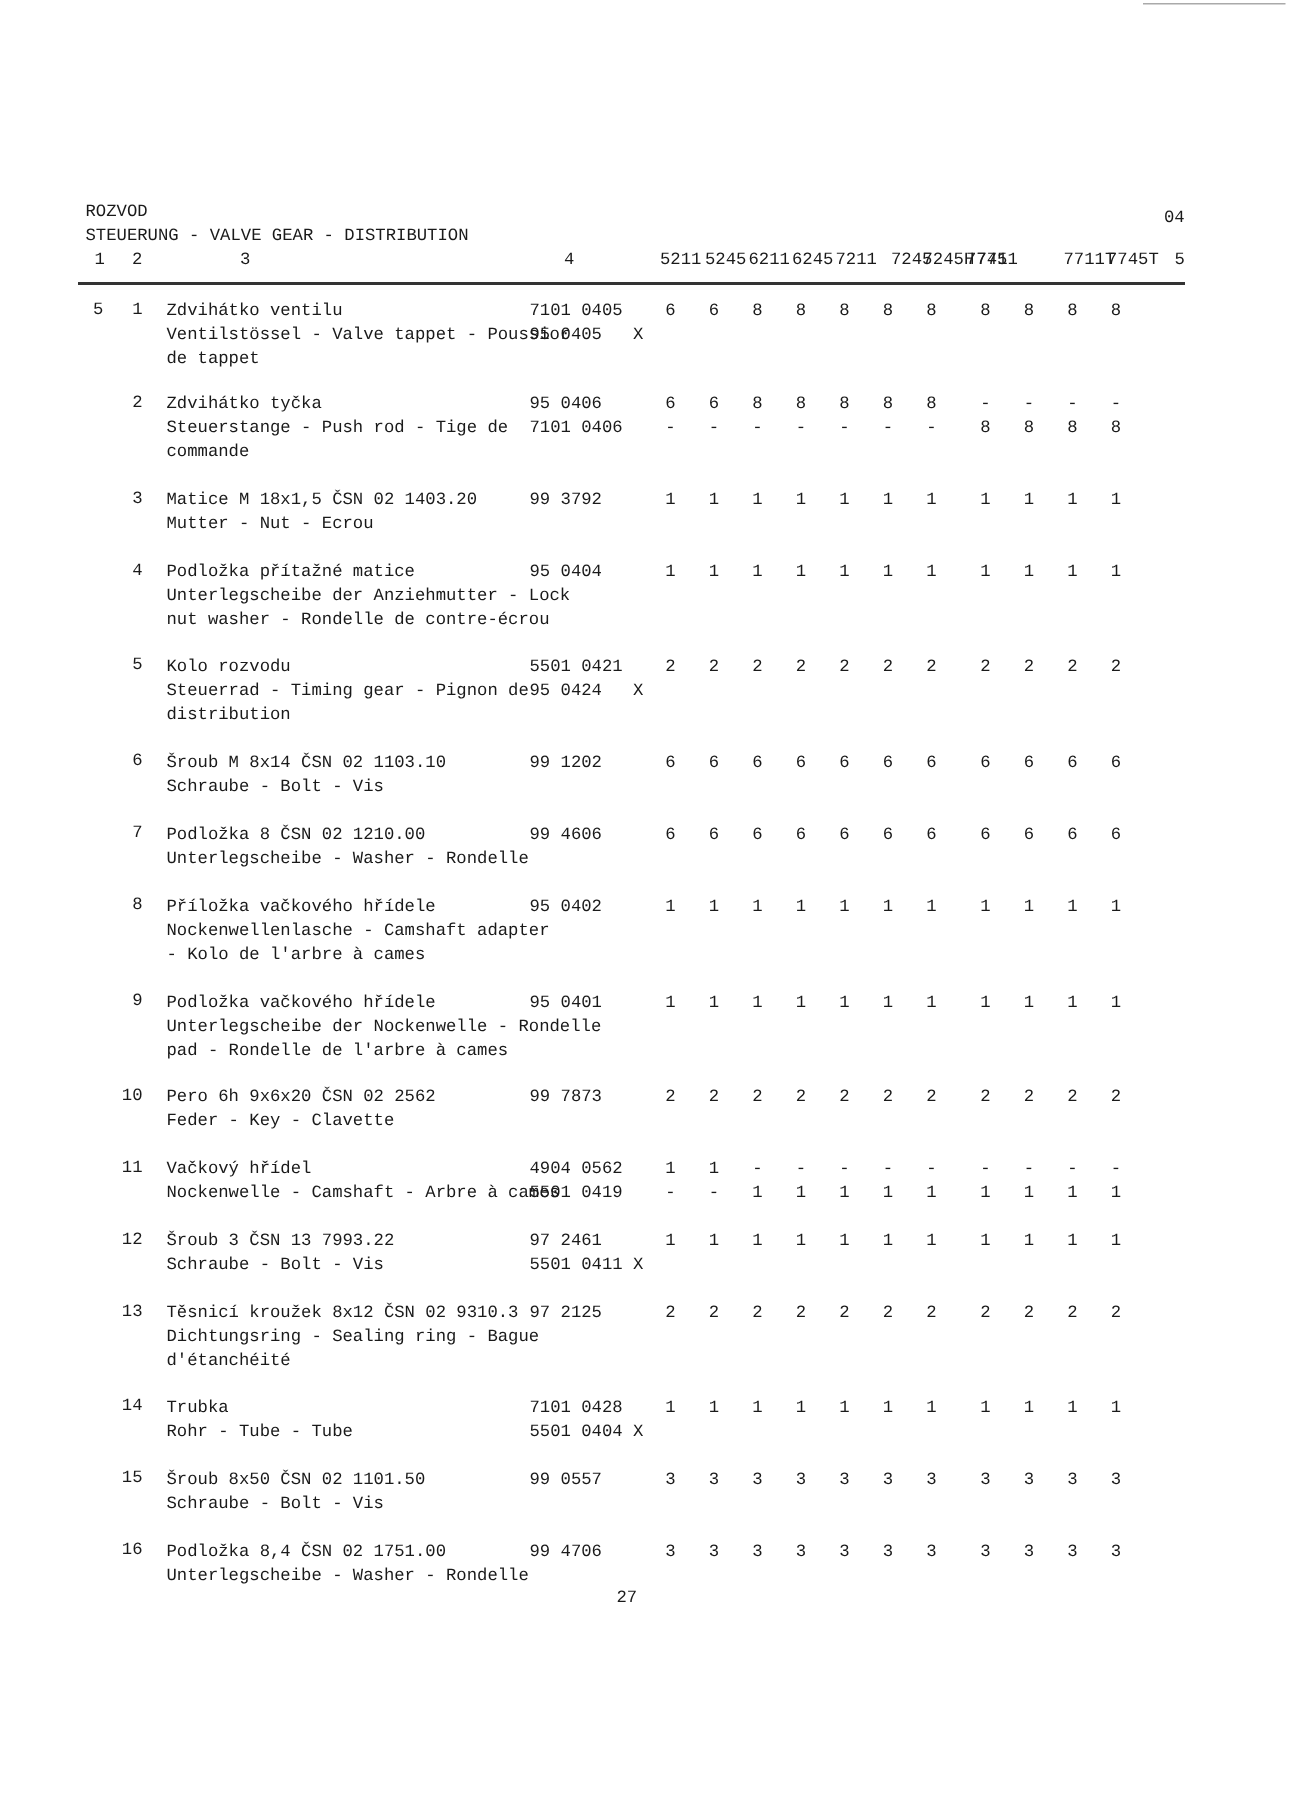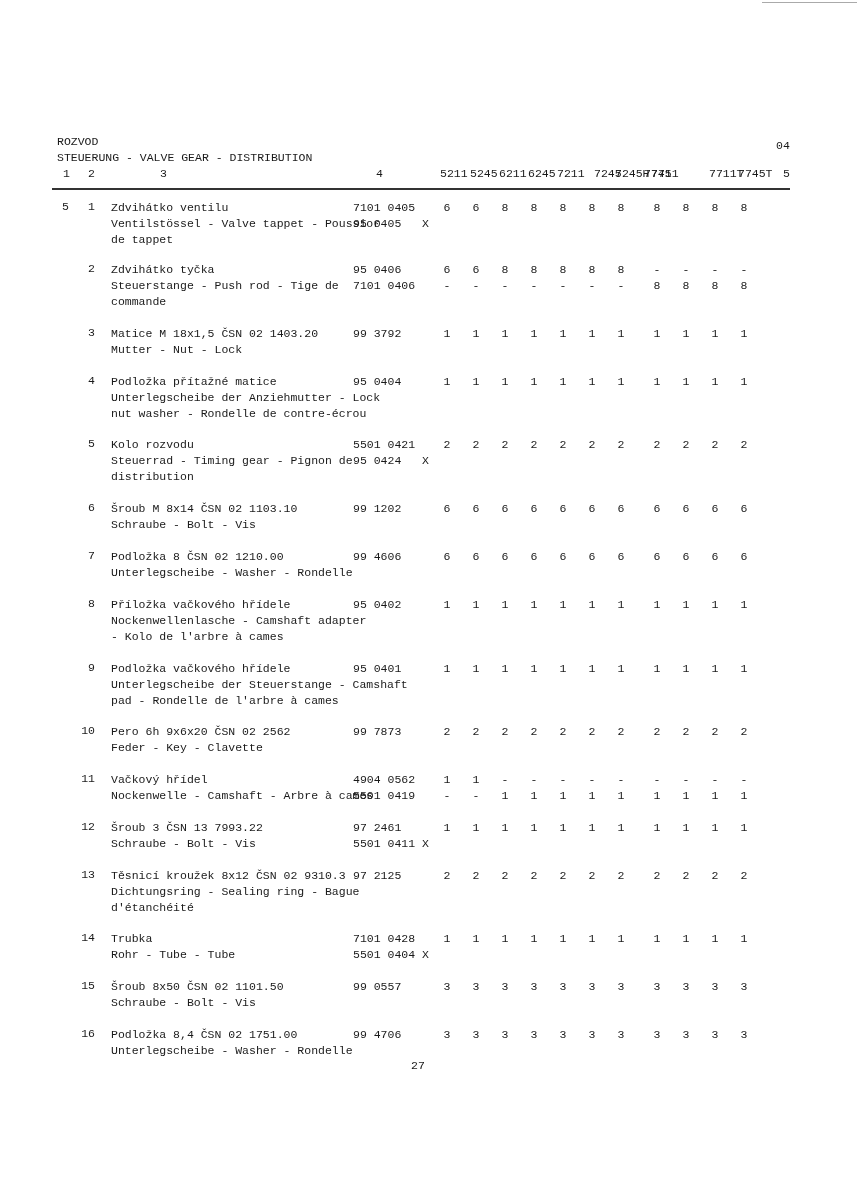--- a/index.html
+++ b/index.html
@@ -134,21 +134,21 @@
             <span style="left: 708px;">8</span>
             <span style="left: 737px;">8</span>
           </div>
         </div>
       </div>
       <div class="row" style="top: 326px;">
         <div class="grp"></div>
         <div class="pos">3</div>
         <div class="desc">
           <div>Matice M 18x1,5 ČSN 02 1403.20</div>
-          <div>Mutter - Nut - Lock</div>
+          <div>Mutter - Nut - Ecrou</div>
         </div>
         <div class="parts">
           <div>99 3792</div>
         </div>
         <div class="marks">
           <div style="height: 16px;"></div>
         </div>
         <div class="qty" style="left: 0px;">
           <div class="qline">
             <span style="left: 440px;">1</span>
@@ -313,21 +313,21 @@
             <span style="left: 708px;">1</span>
             <span style="left: 737px;">1</span>
           </div>
         </div>
       </div>
       <div class="row" style="top: 661px;">
         <div class="grp"></div>
         <div class="pos">9</div>
         <div class="desc">
           <div>Podložka vačkového hřídele</div>
-          <div>Unterlegscheibe der Steuerstange - Camshaft</div>
+          <div>Unterlegscheibe der Nockenwelle - Rondelle</div>
           <div>pad - Rondelle de l'arbre à cames</div>
         </div>
         <div class="parts">
           <div>95 0401</div>
         </div>
         <div class="marks">
           <div style="height: 16px;"></div>
         </div>
         <div class="qty" style="left: 0px;">
           <div class="qline">

